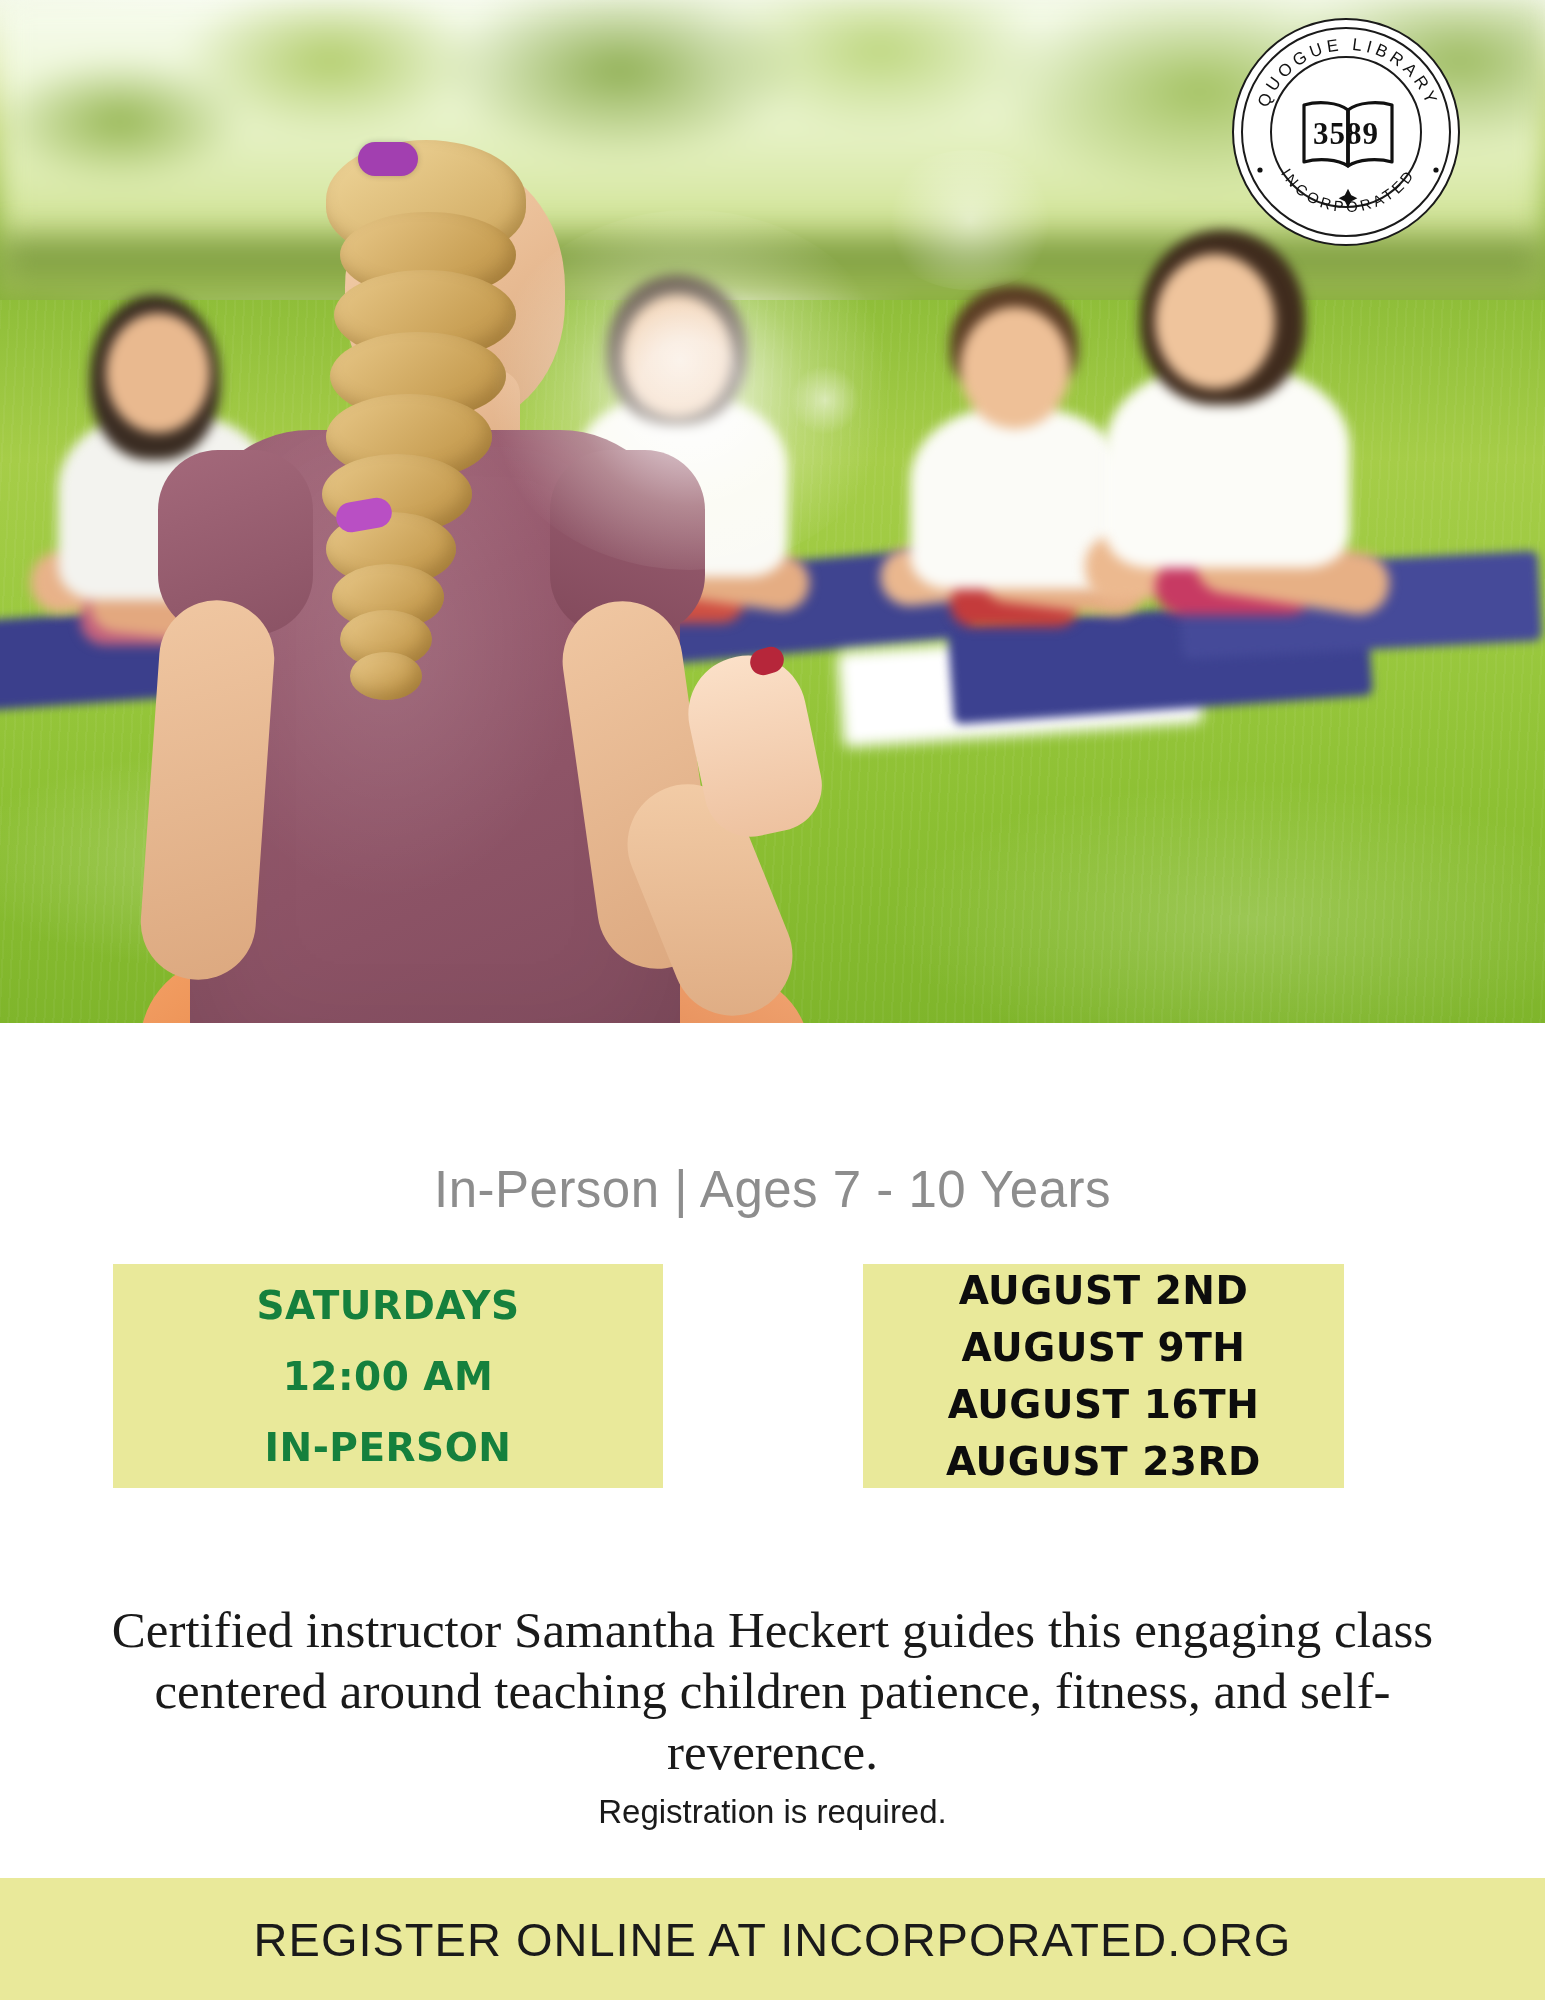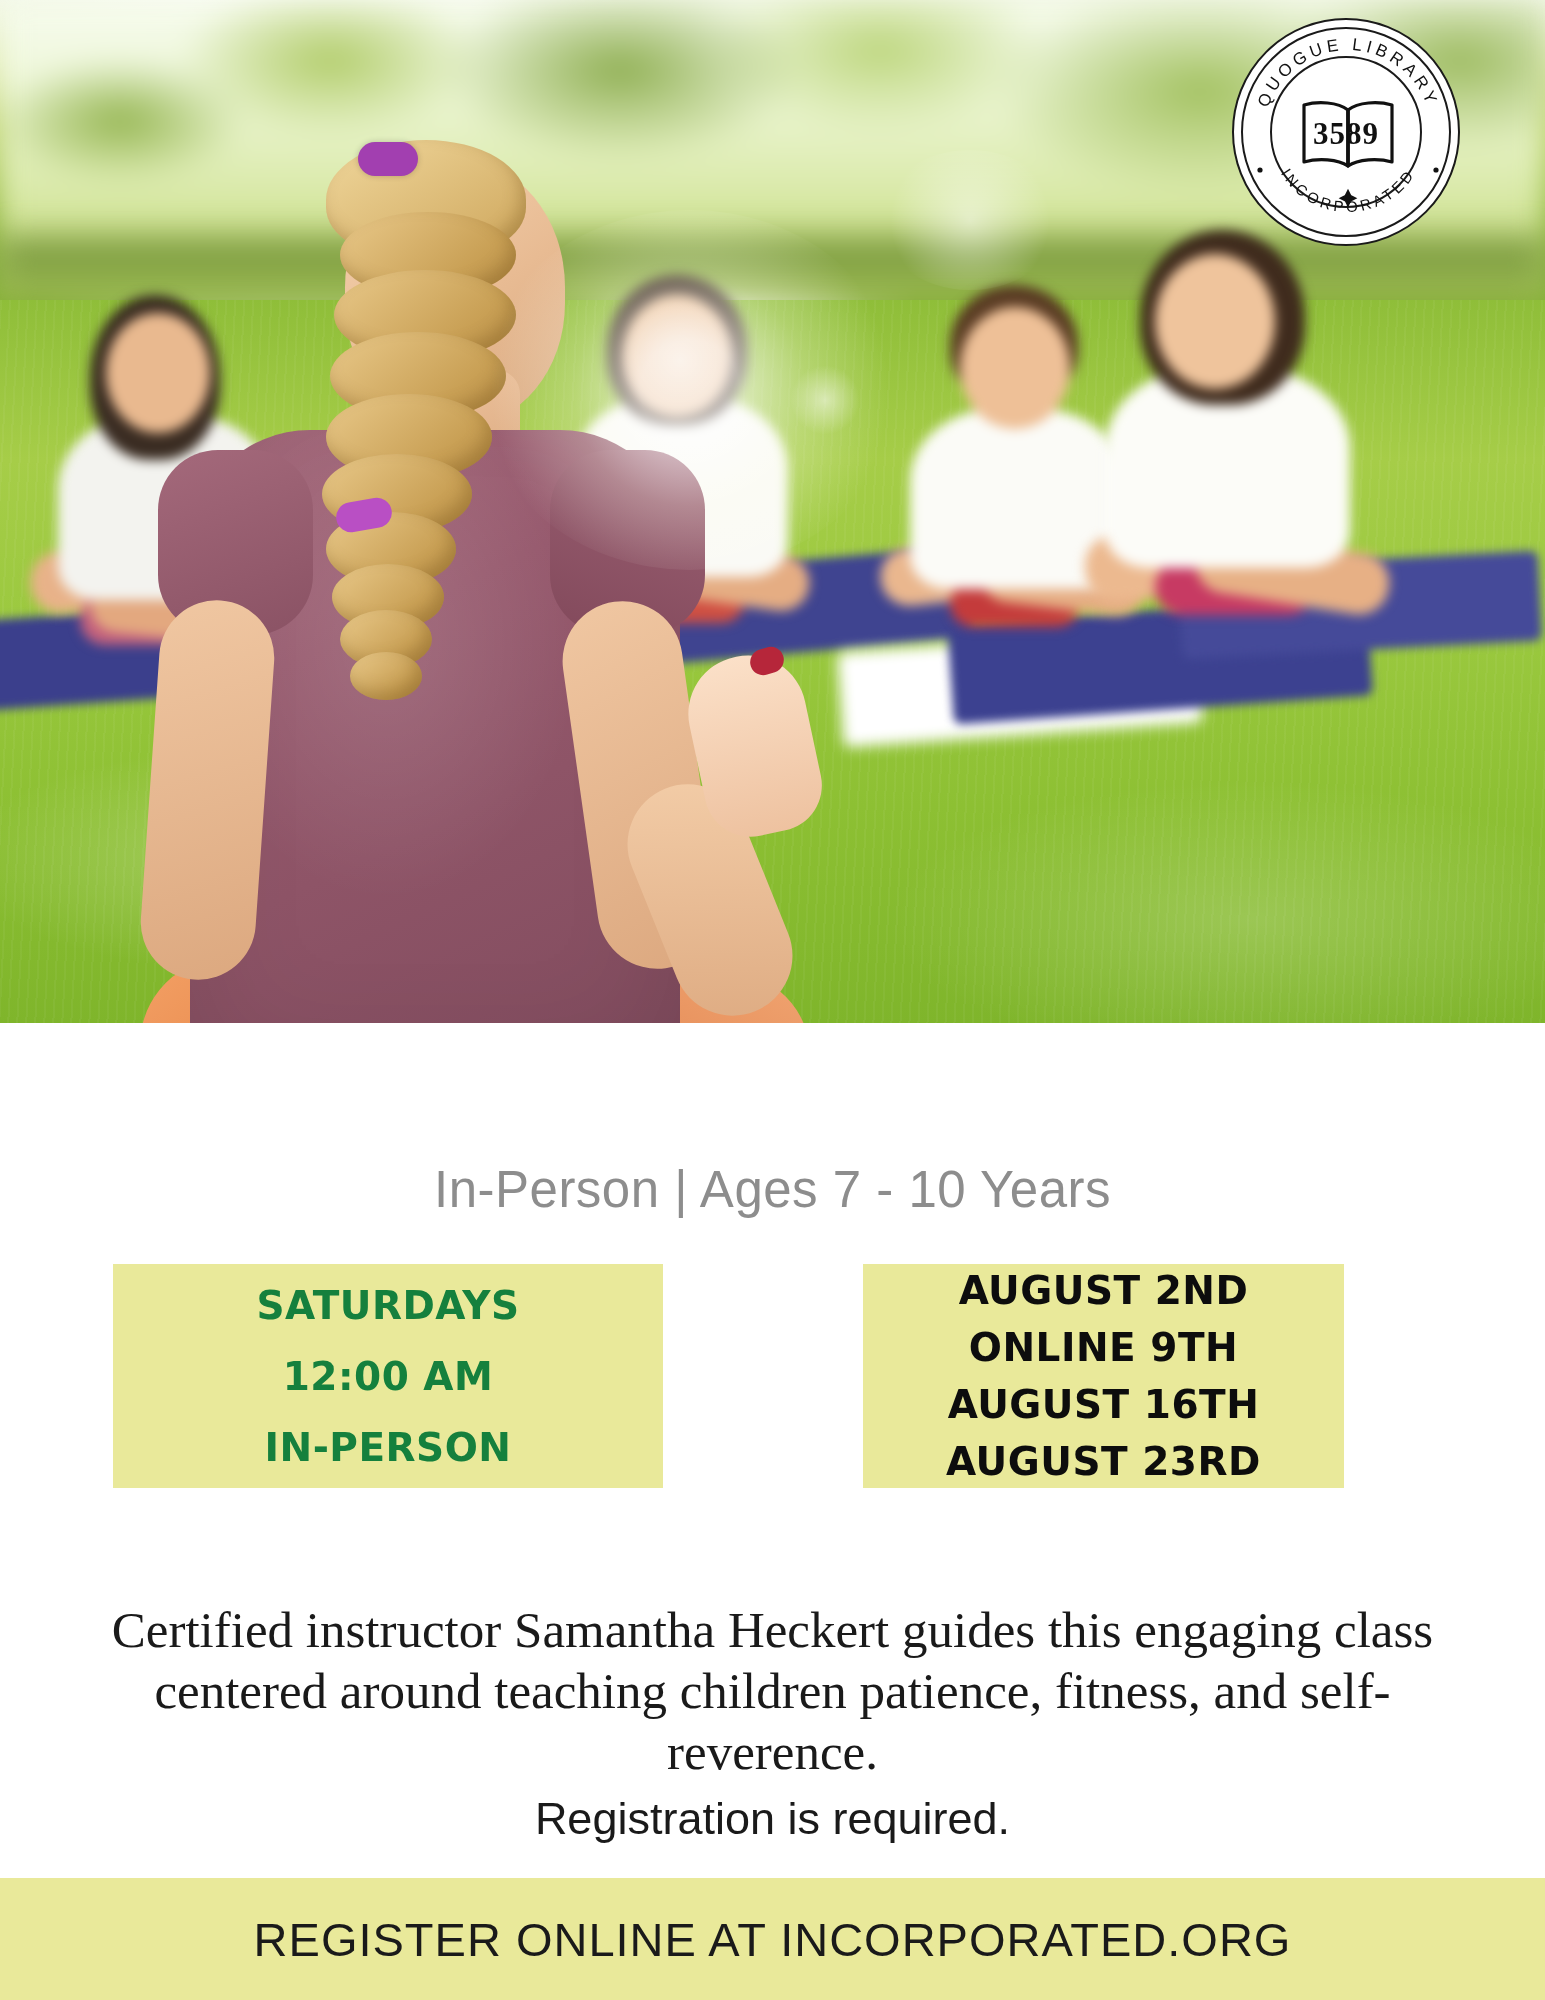--- a/index.html
+++ b/index.html
@@ -273,21 +273,21 @@
     position:absolute; left:70px; top:1600px; width:1405px;
     text-align:center;
     font-family:Liberation Serif, serif;
     font-weight:400; font-size:51px; line-height:1.2;
     color:#1a1a1a;
   }
   .body-note{
     position:absolute; left:70px; top:1793px; width:1405px;
     text-align:center;
     font-family:"Liberation Sans", sans-serif;
-    font-weight:400; font-size:45px;
+    font-weight:400; font-size:33px;
     color:#1a1a1a;
   }
 
   
   .footer{
     position:absolute; left:0; top:1878px; width:1545px; height:122px;
     background:#e9e99a;
     display:flex; align-items:center; justify-content:center;
   }
   .footer span{
@@ -417,21 +417,21 @@
   <div class="subtitle">In-Person | Ages 7 - 10 Years</div>
 
   <div class="box box-left">
     <div>SATURDAYS</div>
     <div>12:00 AM</div>
     <div>IN-PERSON</div>
   </div>
 
   <div class="box box-right">
     <div>AUGUST 2ND</div>
-    <div>ONLINE 9TH</div>
+    <div>AUGUST 9TH</div>
     <div>AUGUST 16TH</div>
     <div>AUGUST 23RD</div>
   </div>
 
   <div class="body-copy">Certified instructor Samantha Heckert guides this engaging class centered around teaching children patience, fitness, and self-reverence.</div>
   <div class="body-note">Registration is required.</div>
 
   <div class="footer">
     <span>REGISTER ONLINE AT INCORPORATED.ORG</span>
   </div>

